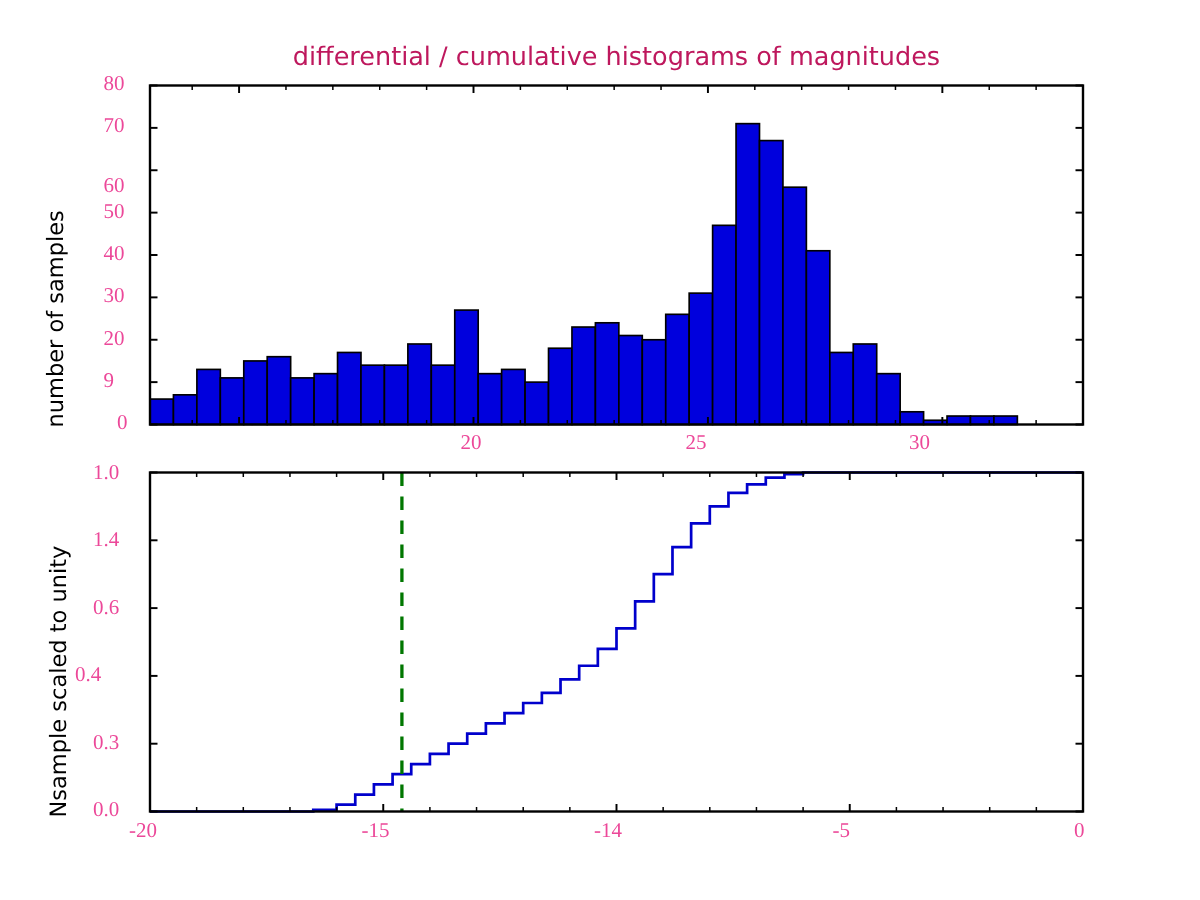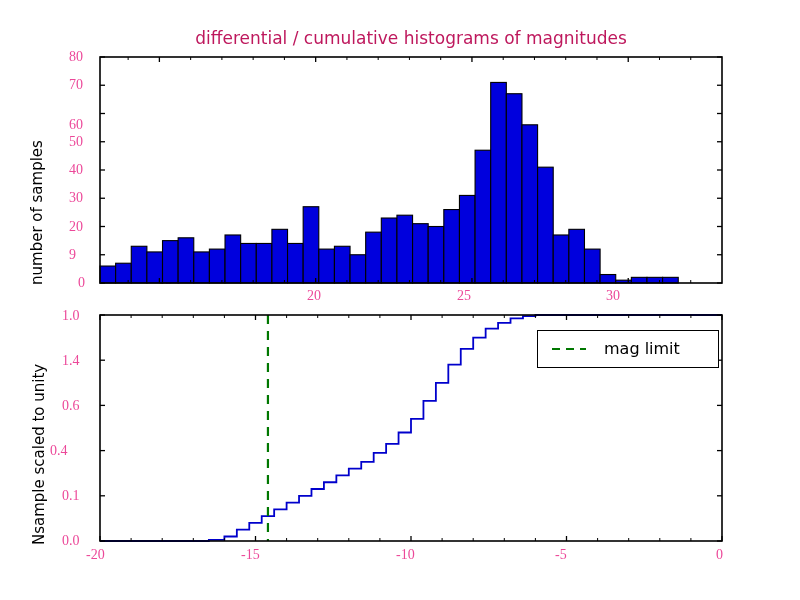--- a/index.html
+++ b/index.html
@@ -239,34 +239,27 @@
         <line x1="659.8000000000001" y1="541" x2="659.8000000000001" y2="538" stroke="#000000" stroke-width="1"></line>
         <line x1="659.8000000000001" y1="315" x2="659.8000000000001" y2="318" stroke="#000000" stroke-width="1"></line>
         <line x1="690.9" y1="541" x2="690.9" y2="538" stroke="#000000" stroke-width="1"></line>
         <line x1="690.9" y1="315" x2="690.9" y2="318" stroke="#000000" stroke-width="1"></line>
       </g>
   </svg>
 
   <div class="ylabel" style="left:30px; top:545px;">Nsample scaled to unity</div>
 
   <div class="ticklabel" style="left:62px; top:533px;">0.0</div>
-  <div class="ticklabel" style="left:62px; top:488px;">0.1</div>
+  <div class="ticklabel" style="left:62px; top:488px;">0.3</div>
   <div class="ticklabel" style="left:50px; top:443px;">0.4</div>
   <div class="ticklabel" style="left:62px; top:398px;">0.6</div>
   <div class="ticklabel" style="left:62px; top:353px;">1.4</div>
   <div class="ticklabel" style="left:62px; top:308px;">1.0</div>
 
   <div class="ticklabel" style="left:86px; top:547px;">-20</div>
   <div class="ticklabel" style="left:241px; top:547px;">-15</div>
-  <div class="ticklabel" style="left:396px; top:547px;">-10</div>
+  <div class="ticklabel" style="left:396px; top:547px;">-14</div>
   <div class="ticklabel" style="left:555px; top:547px;">-5</div>
   <div class="ticklabel" style="left:716px; top:547px;">0</div>
 
 
-  <div id="legend-box" style="position:absolute; left:537px; top:330px; width:182px; height:38px;
-              border:1.6px solid #000; background:#ffffff; box-sizing:border-box;">
-    <svg width="178" height="35" style="position:absolute;left:0;top:0;">
-      <line x1="14" y1="18" x2="48" y2="18" stroke="#007700" stroke-width="2.2" stroke-dasharray="8,6"></line>
-    </svg>
-    <span style="position:absolute; left:66px; top:8px; font-size:16px; color:#000;">mag limit</span>
-  </div>
 
 </div>
 
 </body></html>

